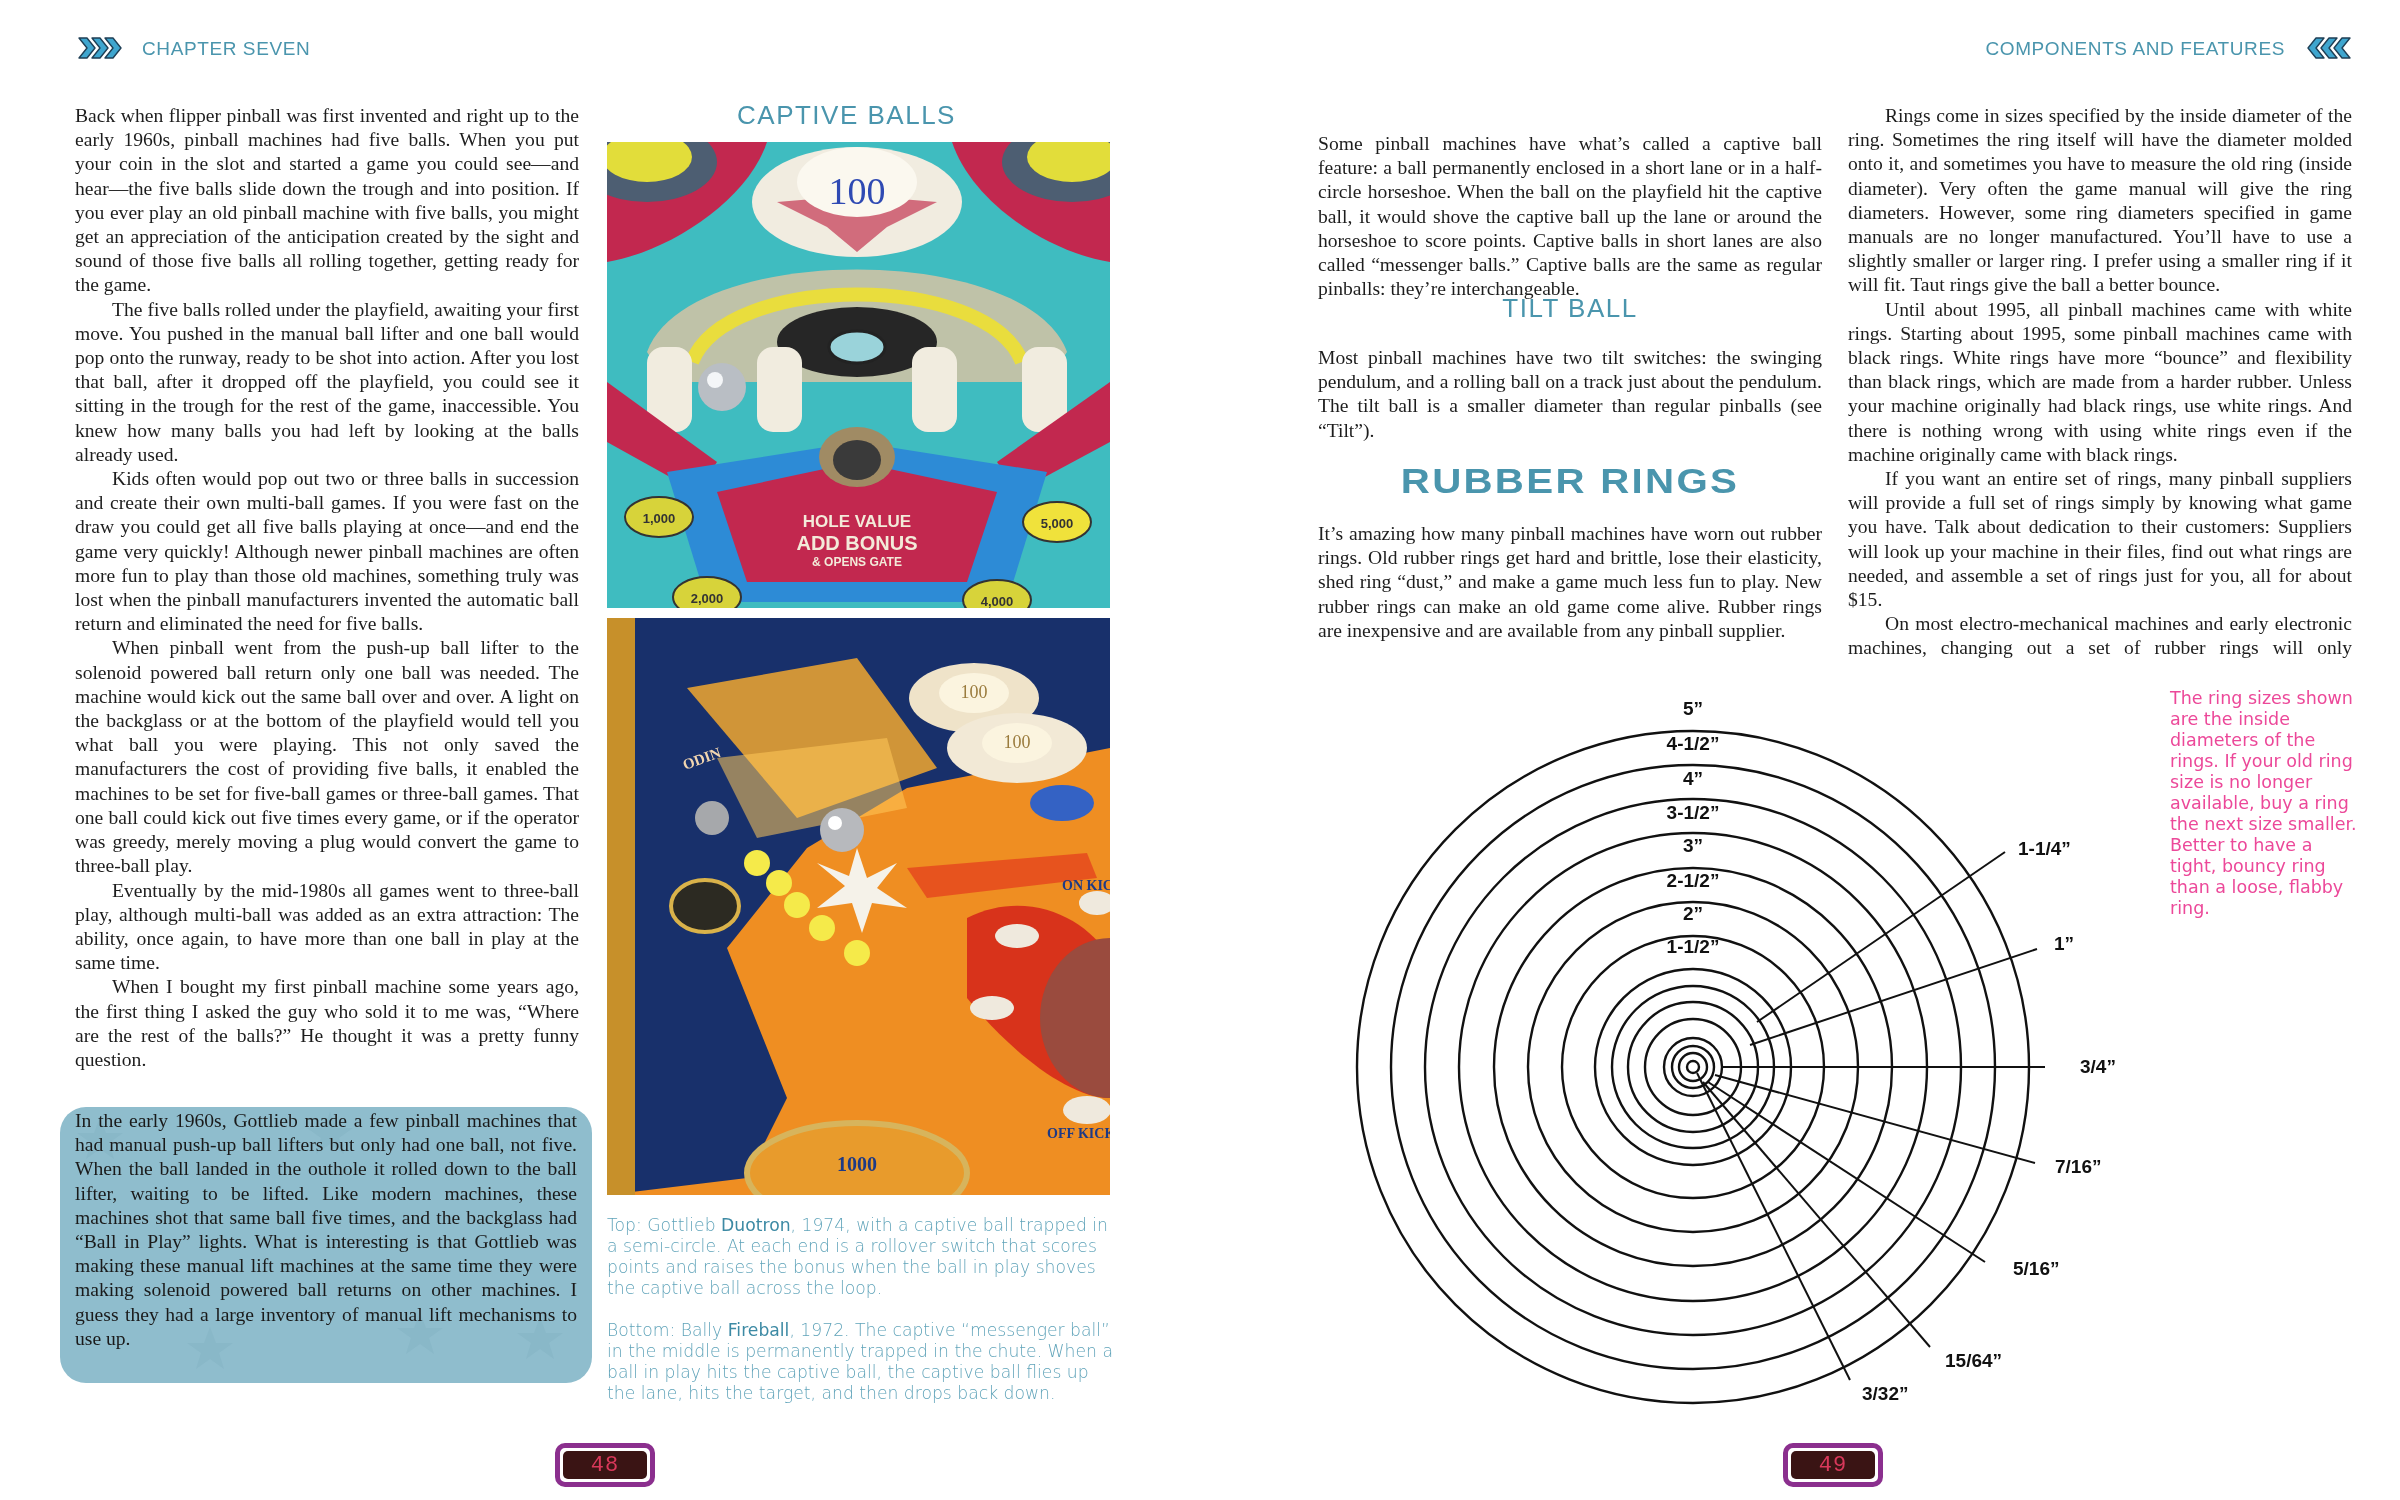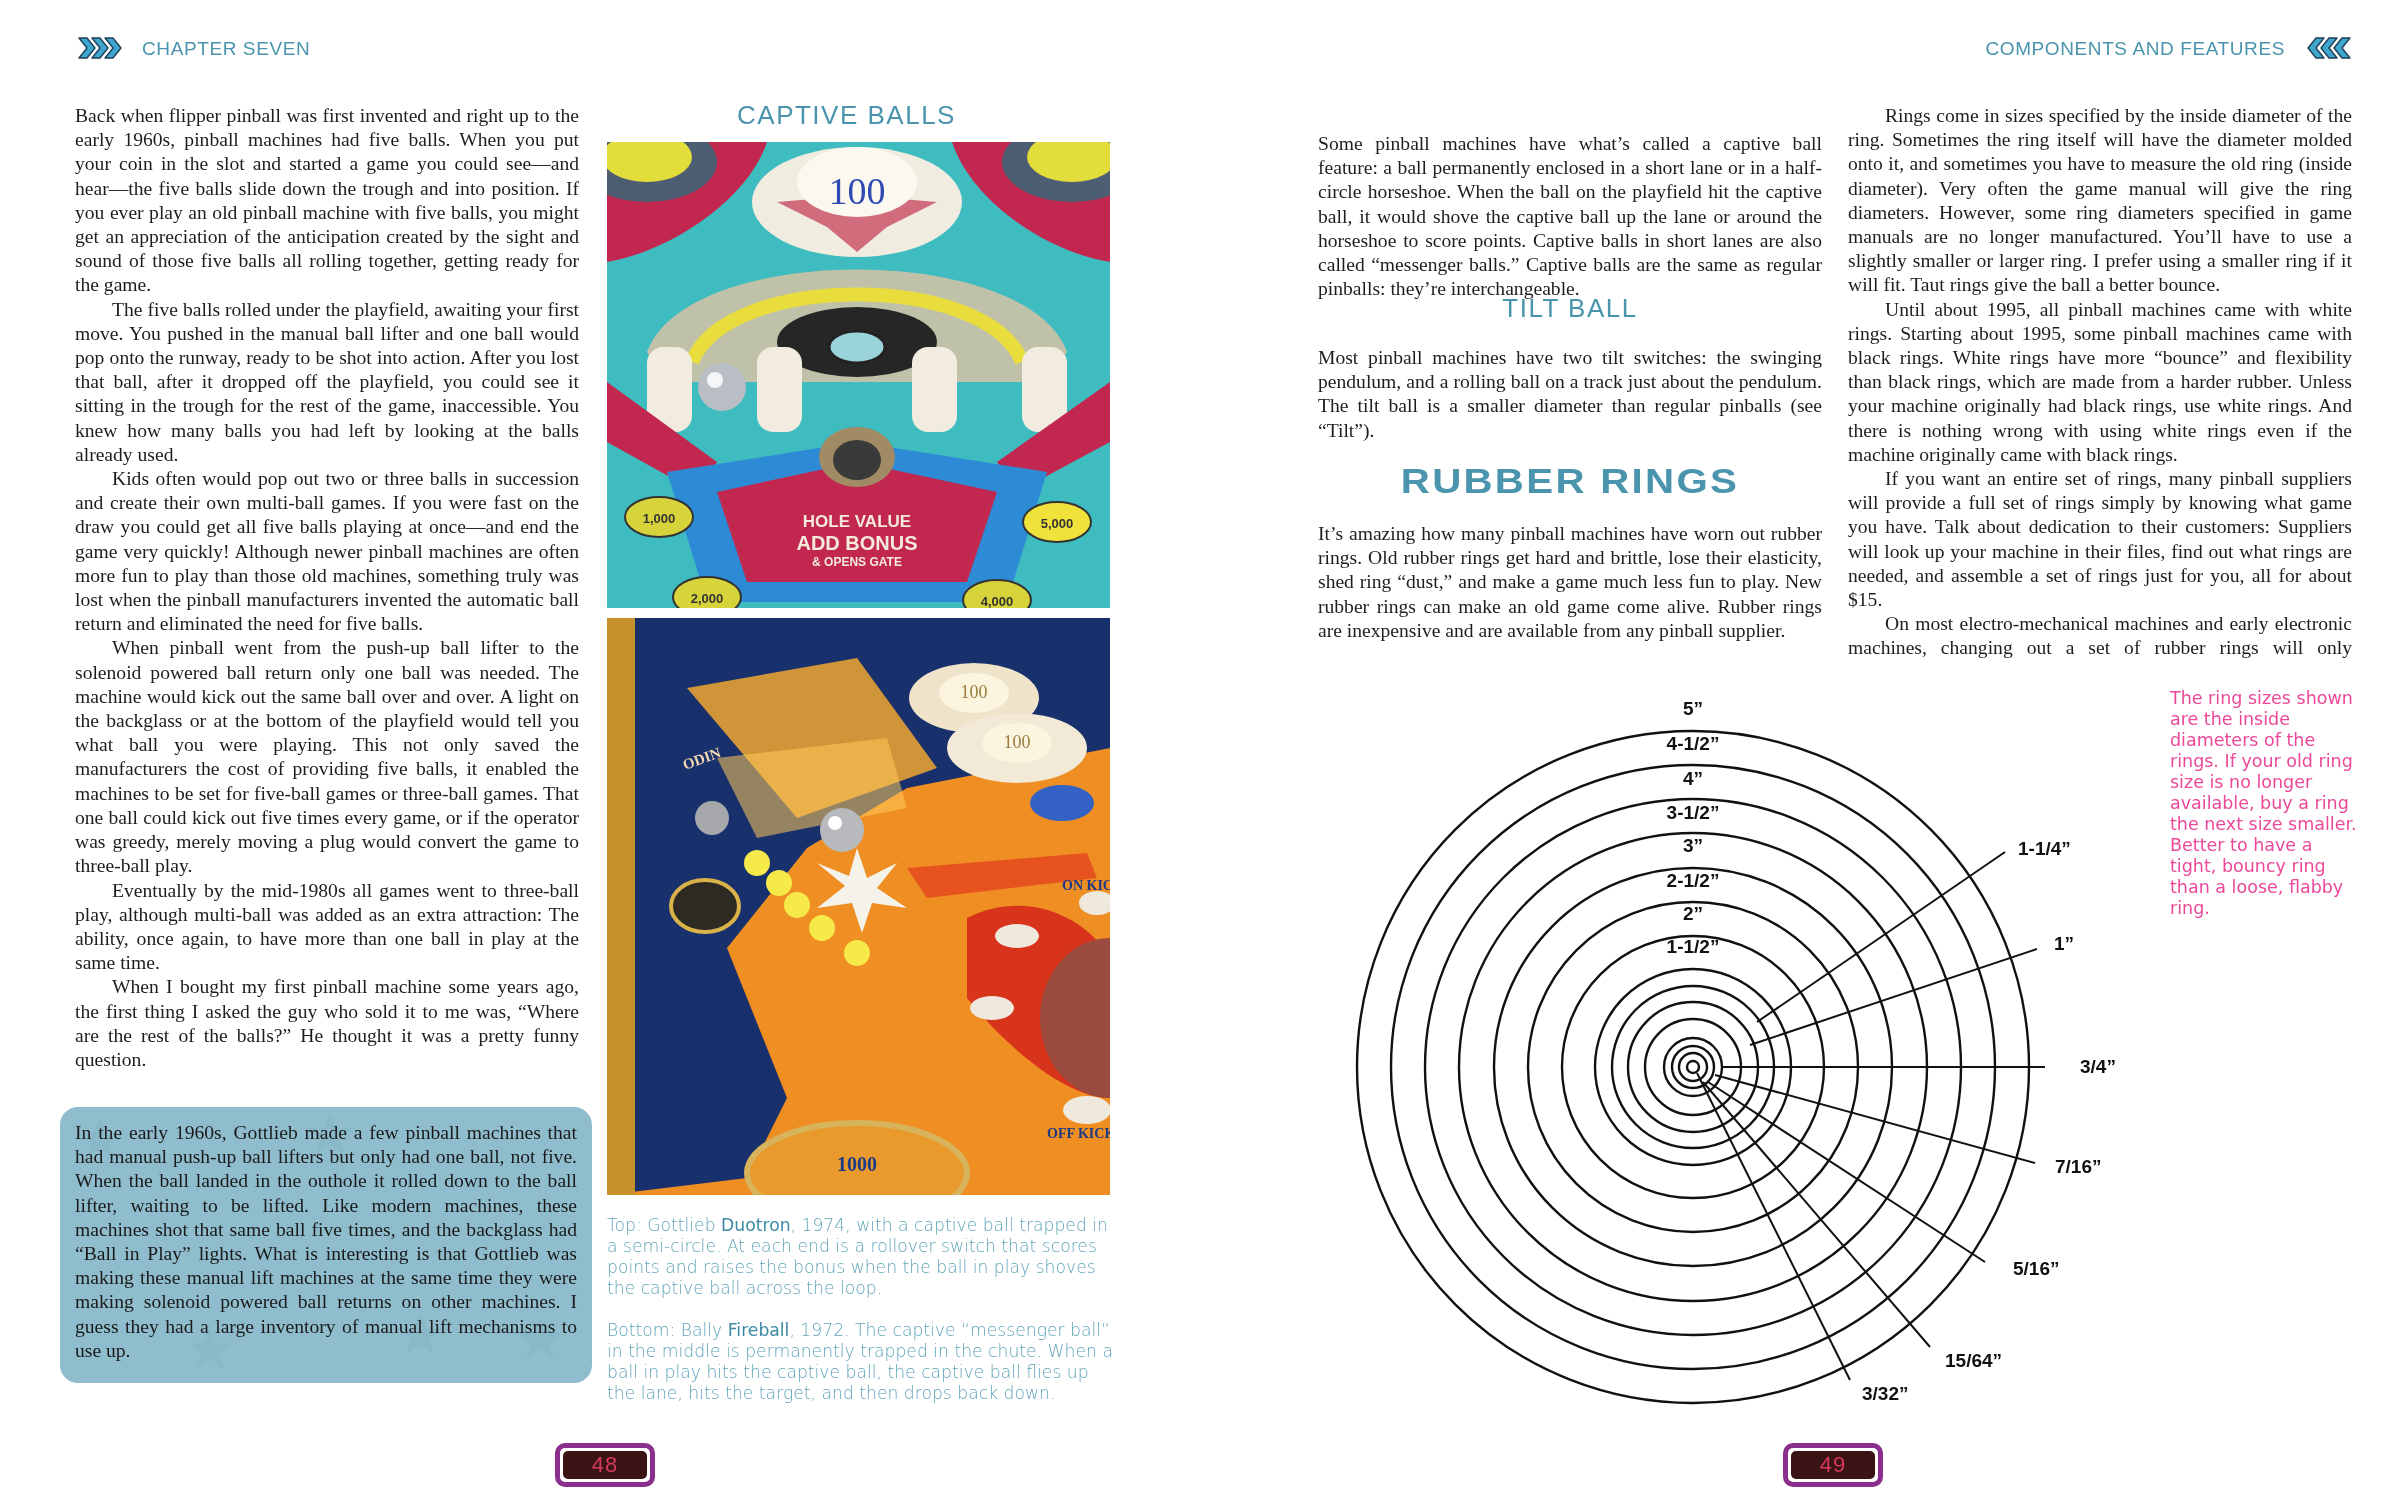--- a/index.html
+++ b/index.html
@@ -5,27 +5,27 @@
   html, body { margin:0; padding:0; background:#ffffff; }
   body { width:2400px; height:1500px; position:relative; overflow:hidden; font-family:"DejaVu Serif", serif; color:#1b1b1b; }
   .abs { position:absolute; }
   .running-head { font-family:"Liberation Sans", sans-serif; color:#4a95ad; font-size:19px; letter-spacing:0.6px; font-weight:500; }
   .chev { position:absolute; width:46px; height:22px; }
   .body-col { position:absolute; font-family:"Liberation Serif", serif; font-size:19.6px; line-height:24.2px; text-align:justify; color:#1d1d1d; }
   .body-col p { margin:0; text-indent:0; }
   .body-col p.indent { text-indent:37px; }
   .h-sub { position:absolute; font-family:"Liberation Sans", sans-serif; color:#4a95ad; font-size:26px; letter-spacing:1.5px; text-align:center; }
   .h-main { position:absolute; font-family:"Liberation Sans", sans-serif; font-weight:bold; color:#4a95ad; font-size:35px; letter-spacing:2px; text-align:center; transform:scaleX(1.15); }
-  .sidebar-box { position:absolute; left:60px; top:1107px; width:532px; height:276px; background:#8fbdcd; border-radius:18px; box-sizing:border-box; padding:14px 15px 0 15px; font-family:"Liberation Serif", serif; font-size:19.6px; line-height:24.2px; text-align:justify; color:#1a1a1a; }
+  .sidebar-box { position:absolute; left:60px; top:1107px; width:532px; height:276px; background:#8fbdcd; border-radius:26px; box-sizing:border-box; padding:2px 15px 0 15px; font-family:"Liberation Serif", serif; font-size:19.6px; line-height:24.2px; text-align:justify; color:#1a1a1a; }
   .photo { position:absolute; overflow:hidden; }
   .caption { position:absolute; font-family:"DejaVu Sans", sans-serif; font-size:17.2px; line-height:21px; color:#5fa3b9; font-weight:300; }
   .caption b { color:#3d8aa4; font-weight:normal; }
   .side-caption { position:absolute; font-family:"DejaVu Sans", sans-serif; font-size:17.5px; line-height:21px; color:#ec4899; }
   .page-badge { position:absolute; width:100px; height:44px; border:5px solid #8b2f8e; border-radius:10px; background:#fff; box-sizing:border-box; padding:3px; }
-  .page-badge .inner { width:100%; height:100%; background:#3a1414; border-radius:5px; display:flex; align-items:center; justify-content:center; color:#d8385a; font-family:Liberation Sans, sans-serif; font-size:22px; letter-spacing:1px; }
+  .page-badge .inner { width:100%; height:100%; background:#3a1414; border-radius:5px; display:flex; align-items:center; justify-content:center; color:#d8385a; font-family:Liberation Mono, monospace; font-size:22px; letter-spacing:1px; }
   .ring-label { font-family:"Liberation Sans", sans-serif; font-size:19px; font-weight:bold; fill:#111; }
 </style>
 </head>
 <body>
 
 <svg class="chev" style="left:78px; top:37px;" viewBox="0 0 46 22">
   <g fill="#3fa6cf" stroke="#1f3f55" stroke-width="1.4" stroke-linejoin="round">
     <polygon points="1,1 9,1 17,11 9,21 1,21 9,11"></polygon>
     <polygon points="14,1 22,1 30,11 22,21 14,21 22,11"></polygon>
     <polygon points="27,1 35,1 43,11 35,21 27,21 35,11"></polygon>

